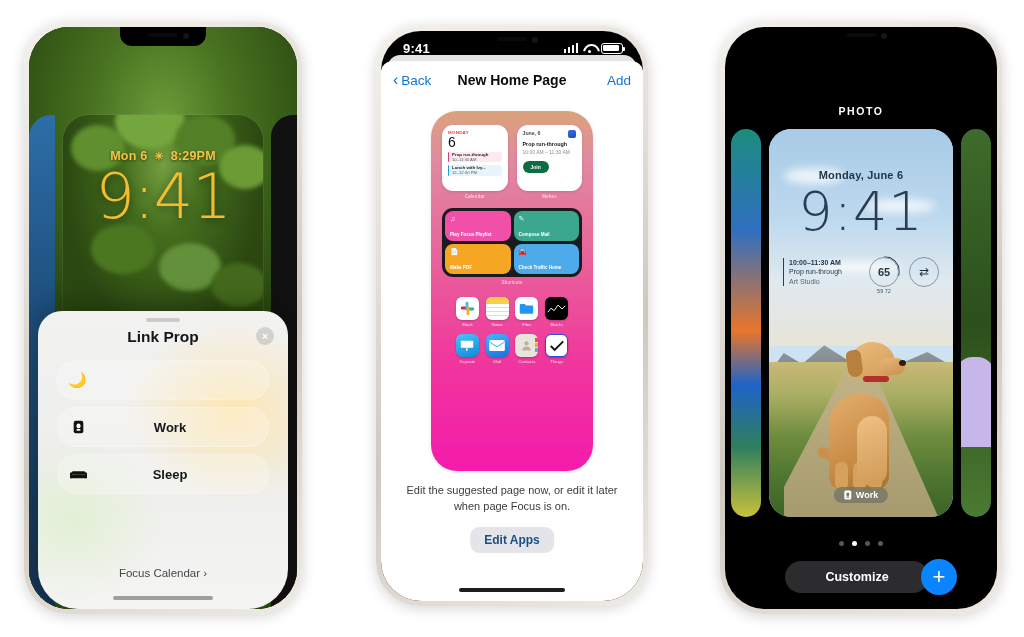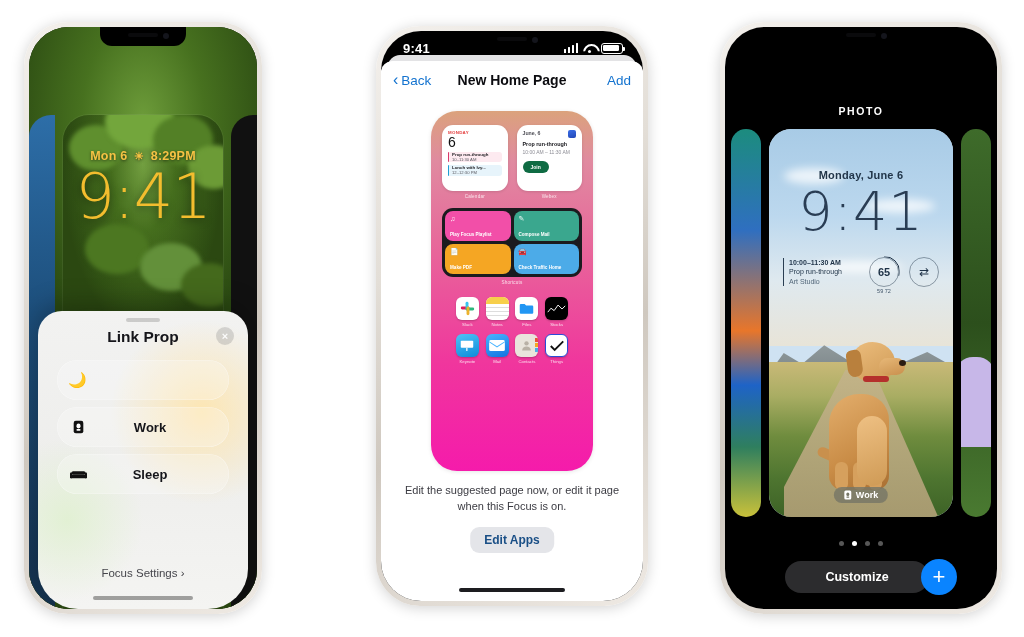--- a/index.html
+++ b/index.html
@@ -32,21 +32,21 @@
   .notch .cam {
     position: absolute; right: 17px; top: 6px; width: 6px; height: 6px;
     border-radius: 50%; background: #14151c;
   }
   .notch .spk {
     position:absolute; left:50%; transform:translateX(-50%); top:6px;
     width:30px;height:4px;border-radius:3px;background:#0a0a0c;
   }
 
   
-  #phone-left   { left: 24px;  top: 22px;  width: 238px; height: 592px; }
+  #phone-left   { left: 24px;  top: 22px;  width: 278px; height: 592px; }
   #phone-mid    { left: 376px; top: 26px;  width: 272px; height: 580px; }
   #phone-right  { left: 720px; top: 22px;  width: 282px; height: 592px; }
 
   
   .statusbar {
     position: absolute; top: 0; left: 0; right: 0; height: 30px;
     display: flex; align-items: center; justify-content: space-between;
     padding: 4px 20px 0 22px; z-index: 30; color: #fff;
   }
   .sb-time { font-size: 13px; font-weight: 700; letter-spacing: .2px; }
@@ -404,21 +404,21 @@
                   <rect x="0" y="9" width="24" height="5" rx="1.6" fill="#111"></rect>
                   <rect x="2" y="4" width="20" height="5" rx="2.4" fill="#111"></rect>
                   <rect x="0" y="6" width="3" height="8" rx="1.2" fill="#111"></rect>
                   <rect x="21" y="6" width="3" height="8" rx="1.2" fill="#111"></rect>
                 </svg>
             </span>
             <span class="focus-name">Sleep</span>
           </div>
         </div>
 
-        <div class="sheet-footer">Focus Settings ›</div>
+        <div class="sheet-footer">Focus Calendar ›</div>
         <div class="homebar"></div>
       </div>
     </div>
   </div>
 
   <div class="phone" id="phone-mid">
     <div class="screen mid-screen">
       <div class="notch">
           <div class="spk"></div>
           <div class="cam"></div>
@@ -574,21 +574,21 @@
                   <svg width="14" height="12" viewBox="0 0 18 14">
                       <polyline points="1,7 6,12 17,1" fill="none" stroke="#111" stroke-width="2.4"></polyline>
                     </svg>
                 </div>
                 <div class="nm">Things</div>
               </div>
             </div>
           </div>
         </div>
 
-        <div class="mid-caption">Edit the suggested page now, or edit it page when this Focus is on.</div>
+        <div class="mid-caption">Edit the suggested page now, or edit it later when page Focus is on.</div>
         <div class="edit-apps">Edit Apps</div>
         <div class="mid-home"></div>
       </div>
     </div>
   </div>
 
   <div class="phone" id="phone-right">
     <div class="screen r-screen">
       <div class="notch">
           <div class="spk"></div>

